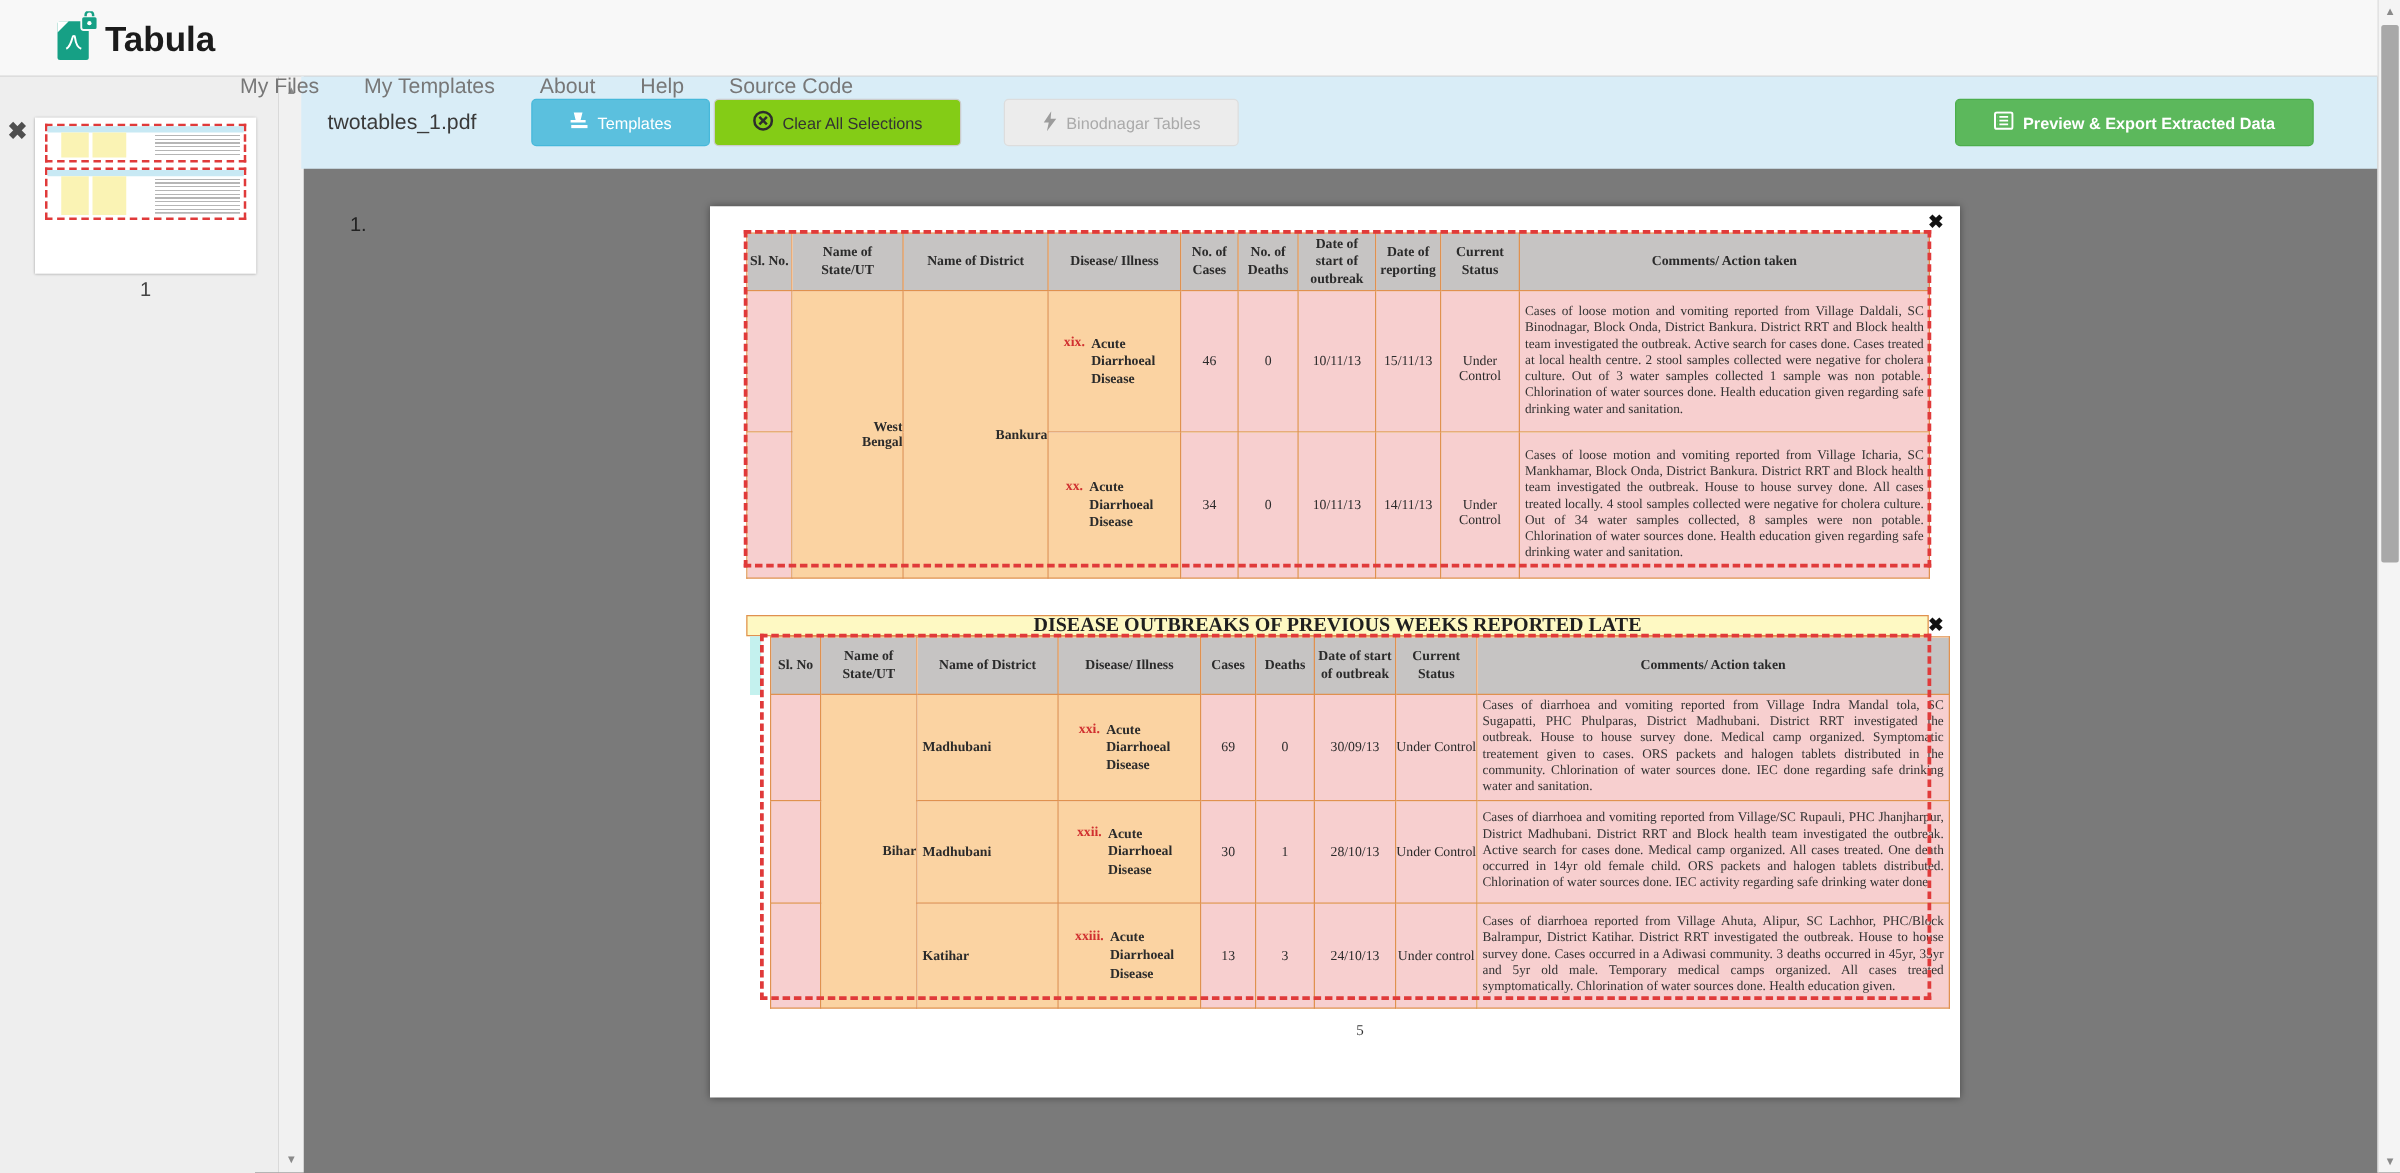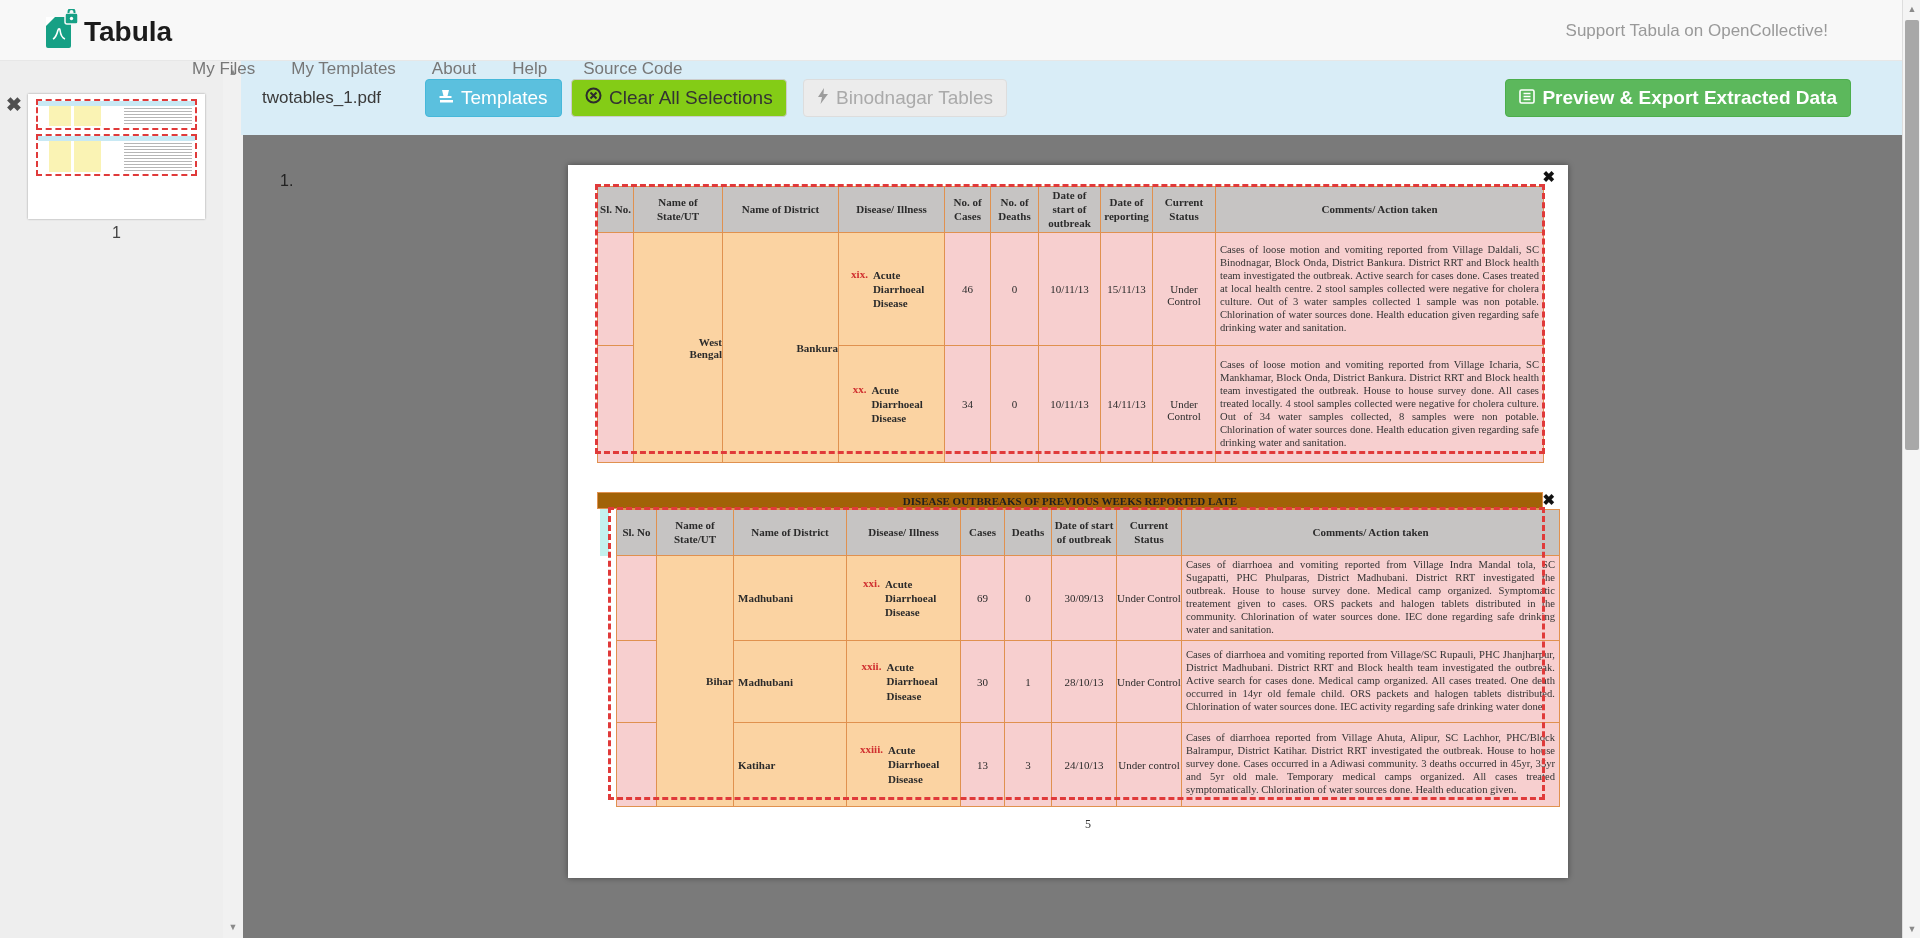--- a/index.html
+++ b/index.html
@@ -9,21 +9,21 @@
   #navbar { position:absolute; left:0; top:0; width:1920px; height:61px; background:#f8f8f8; border-bottom:1px solid #e7e7e7; z-index:20; }
   #brand-logo { position:absolute; left:44px; top:9px; }
   #brand-name { position:absolute; left:84px; top:16px; font-size:28px; font-weight:700; color:#1b1b1b; }
   #nav-items { position:absolute; left:192px; top:0; height:79px; display:flex; align-items:flex-end; gap:36px; }
   .nav-item { font-size:17px; color:#777; cursor:pointer; white-space:nowrap; }
   #nav-support { position:absolute; right:92px; top:0; height:61px; display:flex; align-items:center; font-size:17px; color:#999; }
 
   
   #toolbar { position:absolute; left:241px; top:61px; width:1661px; height:74px; background:#d9edf7; z-index:10; }
   #filename { position:absolute; left:21px; top:18px; height:38px; display:flex; align-items:center; font-size:17px; color:#3a3a3a; }
-  .btn { position:absolute; top:18px; height:38px; display:flex; align-items:center; gap:7px; padding:0 13px; border-radius:4px; font-size:19px; cursor:pointer; white-space:nowrap; }
+  .btn { position:absolute; top:18px; height:38px; display:flex; align-items:center; gap:7px; padding:0 30px; border-radius:4px; font-size:13px; cursor:pointer; white-space:nowrap; }
   #btn-templates { left:184px; background:#5bc0de; border:1px solid #46b8da; color:#fff; }
   #btn-clear { left:330px; background:#84cc16; border:1px solid #ccc; color:#333; }
   #btn-autodetect { left:562px; background:#ececec; border:1px solid #ddd; color:#aaa; cursor:default; }
   #btn-export { right:51px; background:#5cb85c; border:1px solid #4cae4c; color:#fff; font-weight:700; }
 
   
   #sidebar { position:absolute; left:0; top:61px; width:223px; height:877px; background:#eeeeee; z-index:5; }
   #thumb-close { position:absolute; left:6px; top:32px; font-size:19px; font-weight:700; color:#4f4f4f; cursor:pointer; }
   #thumb-page { position:absolute; left:28px; top:33px; width:177px; height:125px; background:#fff; box-shadow:0 0 2px rgba(0,0,0,.35); cursor:pointer; }
   .mini-table { position:absolute; left:8px; width:161px; border:2px dashed #e03a3a; background:#fff; }
@@ -51,22 +51,22 @@
   .peach { background:#fbd3a2; }
   .cell-c { text-align:center; }
   .cell-b { font-weight:700; text-align:right;padding-left:48px; }
   .comments { vertical-align:top; text-align:justify; padding:1px 4px; font-size:10.6px; line-height:1.22; color:#333; }
   .status-top { vertical-align:top; padding-top:12px; text-align:center; }
   .disease { display:flex; align-items:flex-start; padding-left:5px;justify-content:center; }
   .dnum { color:#d03030; font-weight:700; margin-right:5px; }
   .dname { font-weight:700; width:64px; line-height:1.3; }
 
   #table1 { left:29px; top:21px; width:946px; }
-  #t2-titleband { position:absolute; left:29px; top:327px; width:946px; height:17px; background:#a16207; border:1px solid #e0914f;
-    display:flex; align-items:center; justify-content:center; font-family:"Liberation Serif", serif; font-size:11px; font-weight:700; color:#1f1f1f; }
+  #t2-titleband { position:absolute; left:29px; top:327px; width:946px; height:17px; background:#fef9c3; border:1px solid #e0914f;
+    display:flex; align-items:center; justify-content:center; font-family:"Liberation Serif", serif; font-size:16px; font-weight:700; color:#1f1f1f; }
   #table2 { left:48px; top:344px; width:943px; }
   #cyan-sliver { position:absolute; left:32px; top:344px; width:9px; height:47px; background:#c4f1ee; z-index:2; }
 
   .selection { position:absolute; border:3px dashed #e03a3a; z-index:3; cursor:move; }
   #sel1 { left:27px; top:19px; width:950px; height:270px; }
   #sel2 { left:40px; top:342px; width:937px; height:293px; }
   .sel-close { position:absolute; top:-19px; right:-13px; font-size:15px; font-weight:700; color:#111; cursor:pointer; z-index:4; }
 
   #pdf-pagenum { position:absolute; left:0; top:652px; width:1040px; text-align:center; font-family:"Liberation Serif", serif; font-size:12px; color:#333; }
 
@@ -89,21 +89,20 @@
     </svg>
   </span>
   <span id="brand-name">Tabula</span>
   <div id="nav-items">
     <span class="nav-item">My Files</span>
     <span class="nav-item">My Templates</span>
     <span class="nav-item">About</span>
     <span class="nav-item">Help</span>
     <span class="nav-item">Source Code</span>
   </div>
-  <div id="nav-support">Support Tabula on OpenCollective!</div>
 </div>
 
 <div id="toolbar">
   <div id="filename">twotables_1.pdf</div>
 
   <div class="btn" id="btn-templates">
     <span>
       <svg width="15" height="15" viewBox="0 0 15 15">
         <path d="M3 1 h7 l-1.5 6 h4 v2 h-12 v-2 h4 Z" fill="#fff"></path>
         <rect x="1" y="11" width="13" height="2.5" fill="#fff"></rect>

